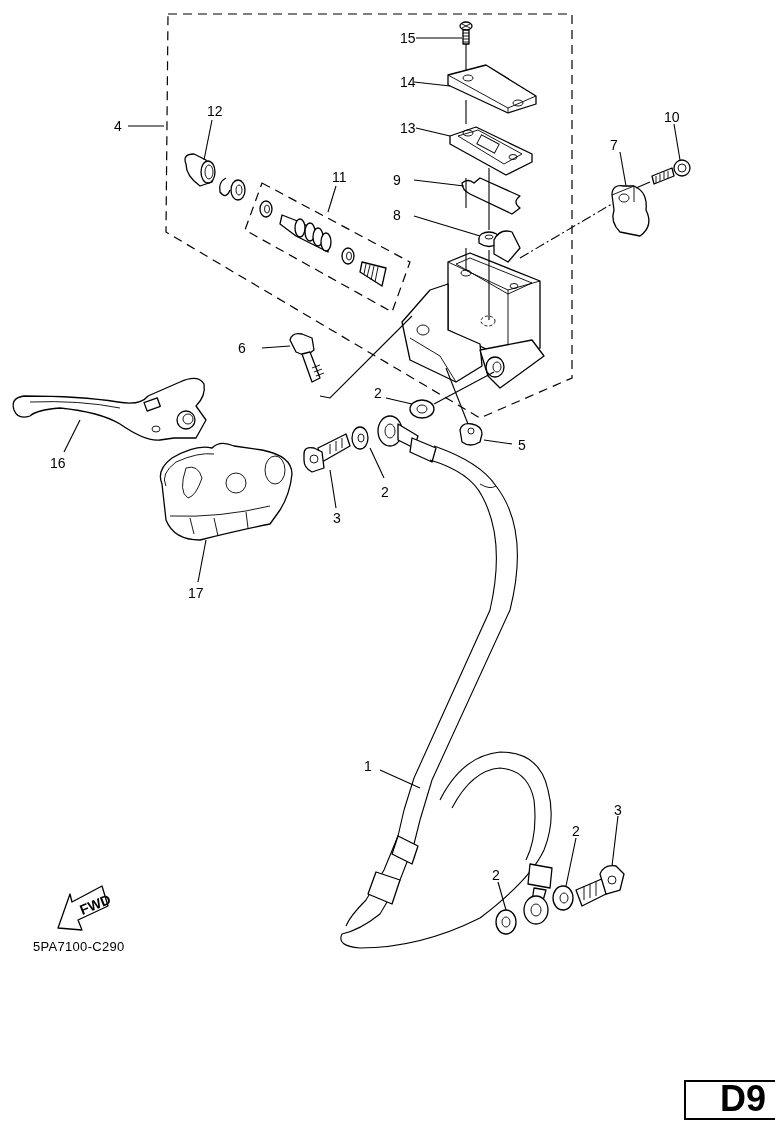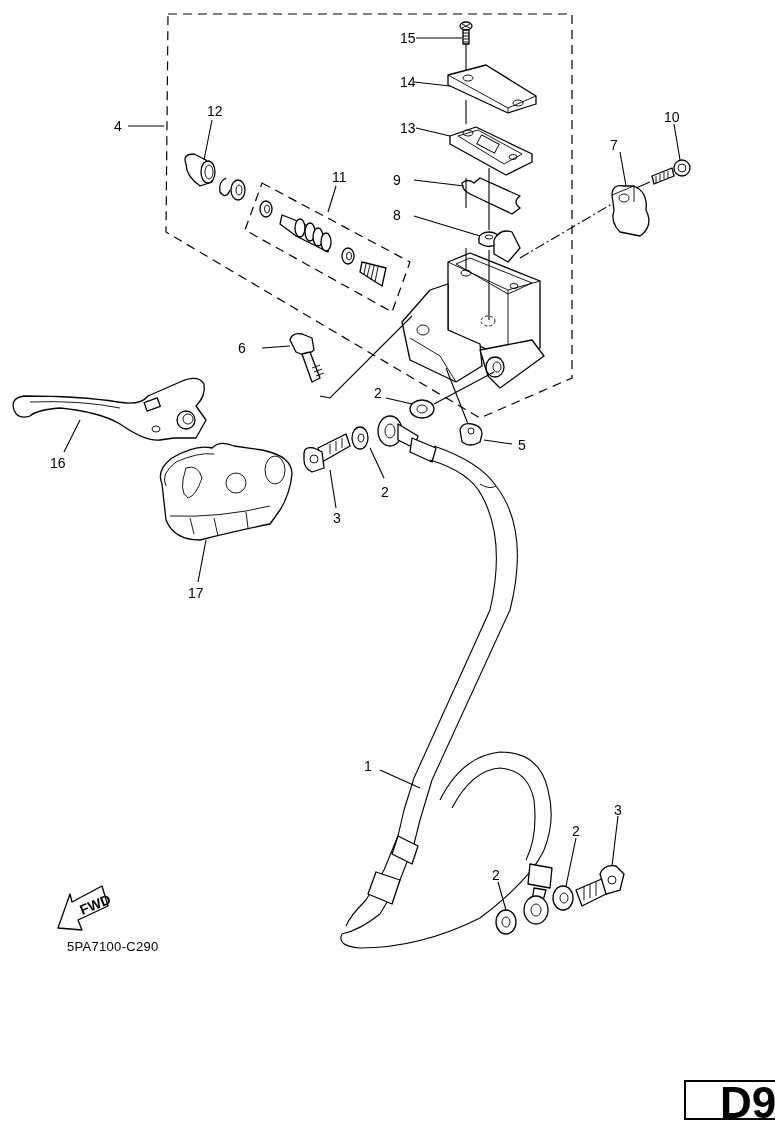--- a/index.html
+++ b/index.html
@@ -4,24 +4,24 @@
 <style>
   html, body { margin: 0; padding: 0; background: #ffffff; }
   body { width: 775px; height: 1135px; position: relative; overflow: hidden;
          font-family: "Liberation Sans", sans-serif; color: #000; }
   svg#diagram { position: absolute; left: 0; top: 0; width: 775px; height: 1135px; }
   .ln { stroke: #000; stroke-width: 1.1; fill: none; }
   .part { stroke: #000; stroke-width: 1.3; fill: #fff; stroke-linejoin: round; }
   .thin { stroke: #000; stroke-width: 0.9; fill: none; }
   .dash { stroke: #000; stroke-width: 1.2; fill: none; stroke-dasharray: 9 6; }
   .callout { font-family: "Liberation Sans", sans-serif; font-size: 14px; fill: #000; }
-  #code-label { position: absolute; left: 33px; top: 939px; font-size: 13px; letter-spacing: 0.3px; margin-left: 34px; }
+  #code-label { position: absolute; left: 33px; top: 939px; font-size: 13px; letter-spacing: 0.3px; }
   #page-badge { position: absolute; left: 684px; top: 1080px; width: 95px; height: 40px;
                 border: 2px solid #000; border-right: none; box-sizing: border-box; background:#fff; }
-  #page-badge span { position: absolute; left: 34px; top: -4px; font-size: 44px; font-weight: bold;
+  #page-badge span { position: absolute; left: 34px; top: -4px; font-size: 36px; font-weight: bold;
                      font-family: "Liberation Sans", sans-serif; }
 </style>
 </head>
 <body>
 
 <svg id="diagram" viewBox="0 0 775 1135" xmlns="http://www.w3.org/2000/svg">
 
   <path class="dash" d="M168,14 L572,14 L572,378 L480,418 L166,232 Z"></path>
 
   <path class="dash" d="M262,183 L410,262 L392,312 L245,230 Z"></path>

